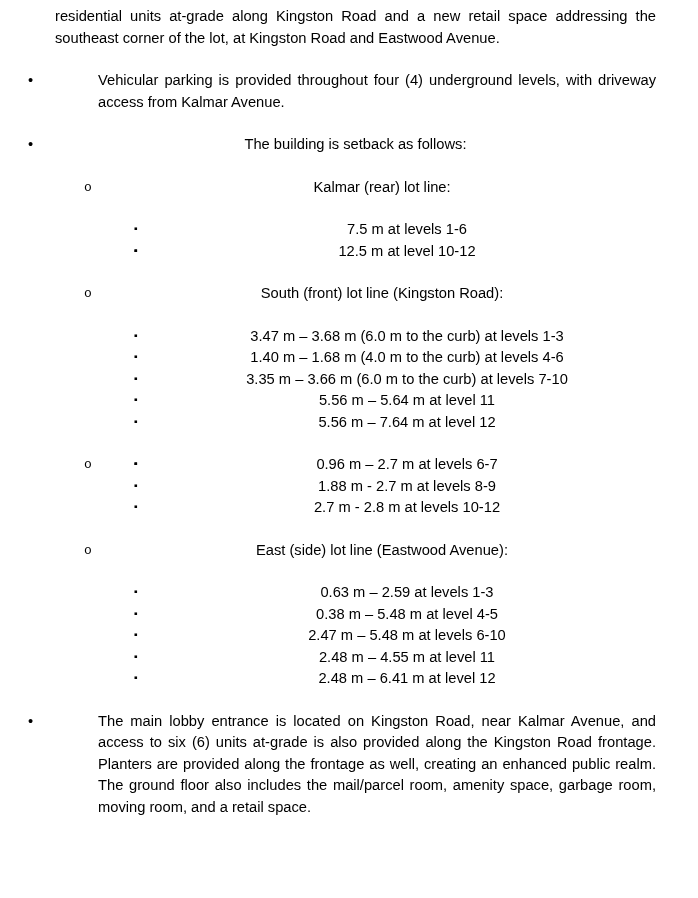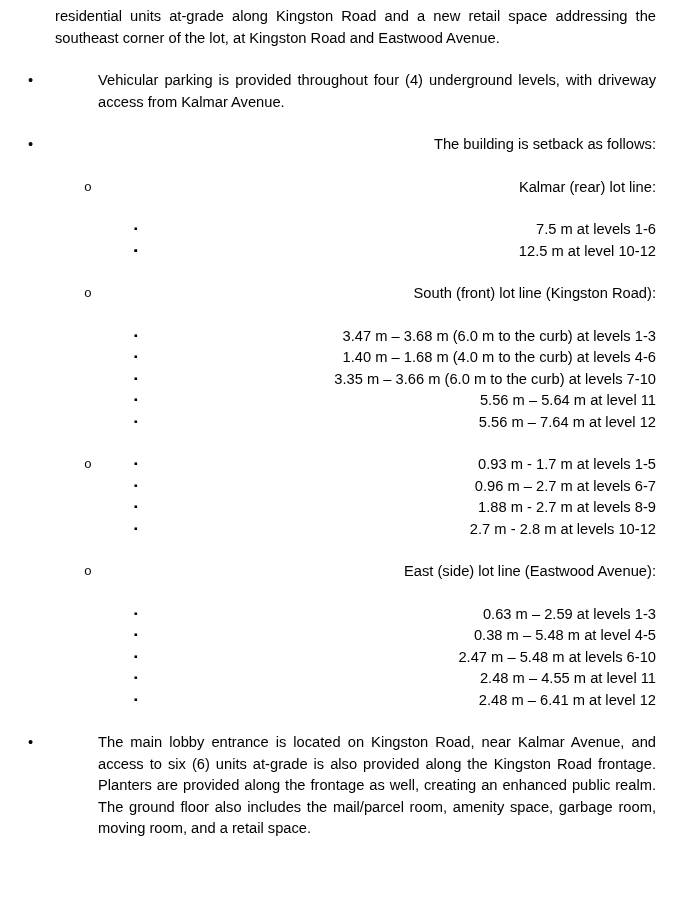--- a/index.html
+++ b/index.html
@@ -27,21 +27,21 @@
   .block:last-child { margin-bottom: 0; }
 
   
   .para {
     margin-left: 55px;
     text-align: justify;
   }
 
   
   .li { position: relative; }
-  .li .txt { text-align: right; }
+  .li .txt { text-align: center; }
   .li .txt.justify { text-align: justify; margin-left: 43px; }
 
   .l1 { padding-left: 55px; }
   .l1 > .marker {
     position: absolute;
     left: 28px;
     top: 0;
     line-height: 21.5px;
   }
 
@@ -127,21 +127,20 @@
       <p class="txt">5.56 m – 7.64 m at level 12</p>
     </div>
   </div>
 
   <div class="block li l2">
     <span class="marker">o</span>
   </div>
   <div class="block group">
     <div class="li l3">
       <span class="marker">▪</span>
-      <p class="txt">0.93 m - 1.7 m at levels 1-5</p>
     </div>
     <div class="li l3">
       <span class="marker">▪</span>
       <p class="txt">0.96 m – 2.7 m at levels 6-7</p>
     </div>
     <div class="li l3">
       <span class="marker">▪</span>
       <p class="txt">1.88 m - 2.7 m at levels 8-9</p>
     </div>
     <div class="li l3">

